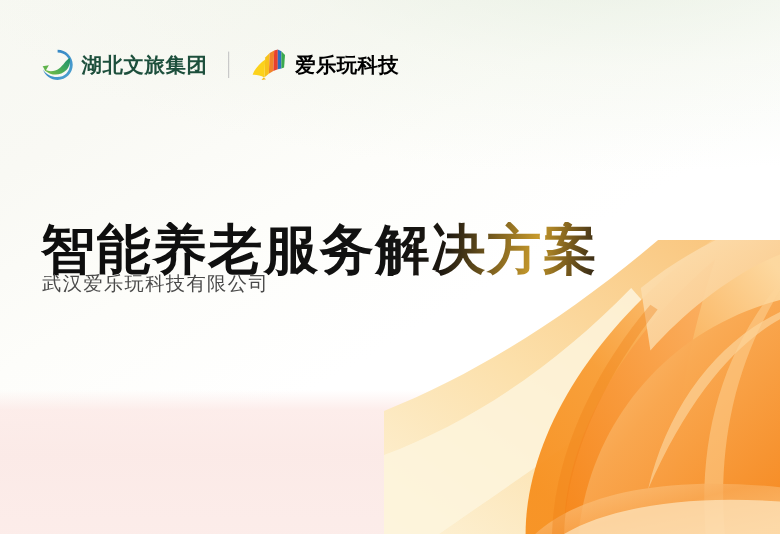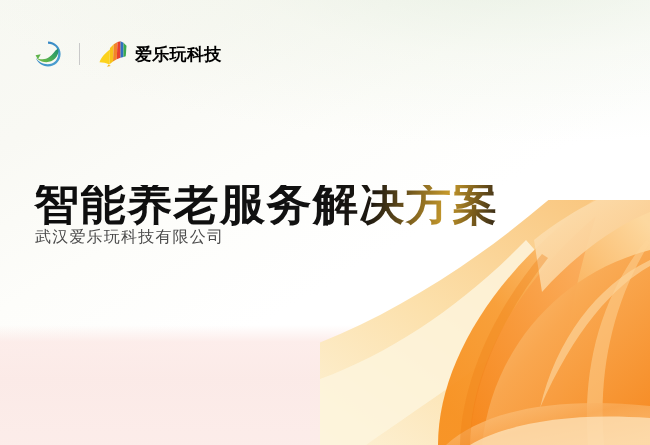--- a/index.html
+++ b/index.html
@@ -132,21 +132,20 @@
     background-image: linear-gradient(100deg,
        #0d0d0d 0%,
        #121212 62%,
        #1c1710 72%,
        #8a6a21 82%,
        #c79a2c 88%,
        #7a5c1c 94%,
        #2a2116 100%);
     -webkit-background-clip: text;
     background-clip: text;
-    font-family: Liberation Mono, monospace;
     -webkit-text-fill-color: transparent;
   }
   .subtitle {
     position: absolute;
     left: 35px;
     top: 227px;
     font-size: 16px;
     letter-spacing: 1.2px;
     color: #4a4a4a;
     white-space: nowrap;
@@ -246,20 +245,21 @@
             </linearGradient>
           </defs>
 
           <path d="M20 2 C30 2 38 10 38 20 C38 30 30 38 20 38 C12 38 5 33 2.6 25.5 C6.2 31.2 12.4 34.6 19.4 34.6 C28.6 34.6 34.6 28 34.6 19.6 C34.6 11.6 28.6 5.4 20 5.4 Z" fill="url(#swBlue)"></path>
 
           <path d="M34.5 12 C35.6 16.6 34.3 22.4 30.2 26.6 C25.4 31.6 17.8 32.8 11.2 30.6 C8 29.6 5.6 27.8 3.6 25.4 C9.4 28.6 16.6 28.2 21.8 24.4 C27 20.6 29.2 15 34.5 12 Z" fill="url(#swGreen)"></path>
 
           <path d="M2.2 21.8 L9.6 20.4 L5.6 27.4 Z" fill="#5fb34b"></path>
         </svg>
       </span>
+      <span class="brand-text">湖北文旅集团</span>
     </div>
 
     <span class="brand-divider"></span>
 
     <div class="brand">
       <span class="brand-mark second">
         <svg viewBox="0 0 40 40" width="32" height="30" xmlns="http://www.w3.org/2000/svg">
 
           <path d="M15 34 L16 12 L21 7 L20 30 Z" fill="#f7c21a"></path>
           <path d="M20 30 L21 7 L26 4 L25 27 Z" fill="#f2852a"></path>

